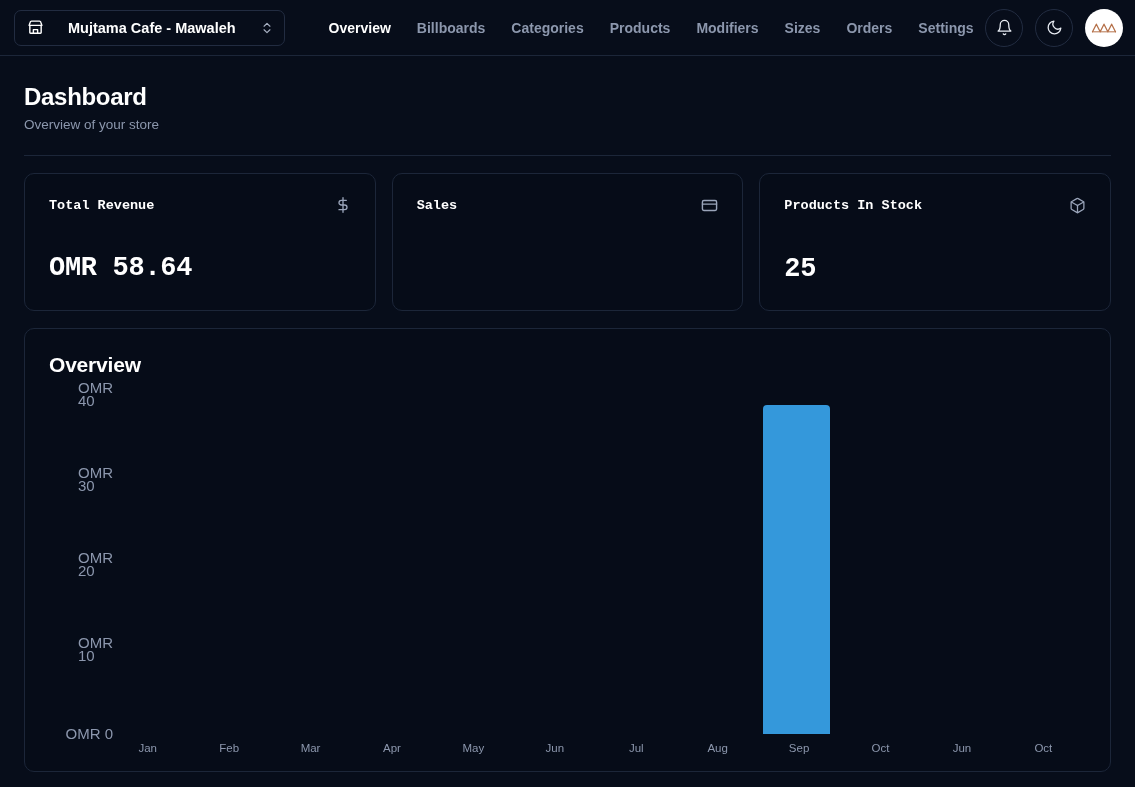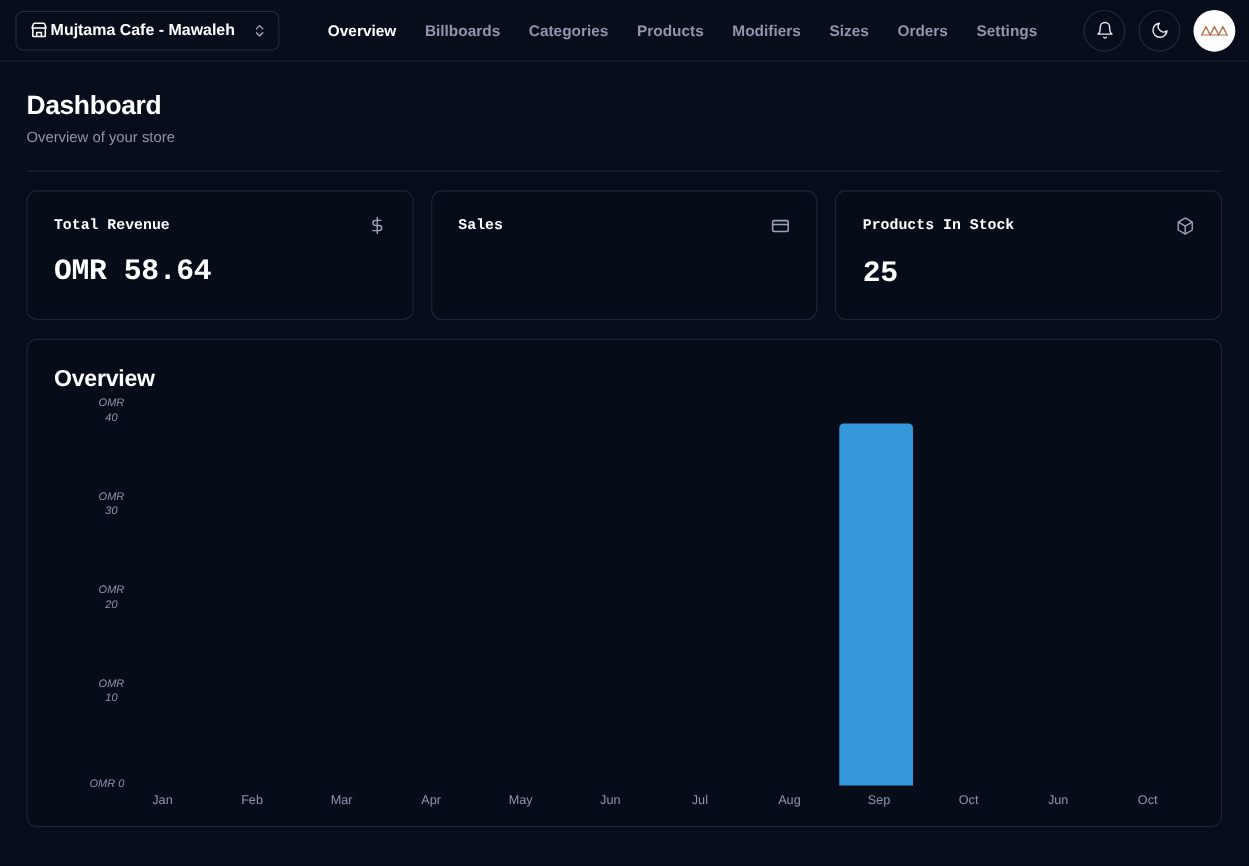--- a/index.html
+++ b/index.html
@@ -13,21 +13,21 @@
   
   .topbar {
     height: 56px;
     border-bottom: 1px solid #1c2639;
     display: flex;
     align-items: center;
     padding: 0 12px 0 14px;
     gap: 0;
   }
   .store-select {
-    display: flex; align-items: center; gap: 2px;
+    display: flex; align-items: center; gap: 24px;
     height: 36px;
     min-width: 240px;
     padding: 0 10px 0 12px;
     border: 1px solid #222c41;
     border-radius: 7px;
     background: transparent;
     cursor: pointer;
   }
   .store-name {
     color: #ffffff; font-size: 14.5px; font-weight: 700;
@@ -89,21 +89,21 @@
     background: #060c18;
   }
   .stat-card { padding: 23px 24px 26px 24px; font-family: Liberation Mono, monospace; }
   .stat-head {
     display: flex; align-items: center; justify-content: space-between;
   }
   .stat-label { color: #ffffff; font-size: 13.5px; font-weight: 700; }
   .stat-icon { color: #9aa5ba; display: flex; }
   .stat-value {
     color: #ffffff; font-size: 27px; font-weight: 700;
-    margin-top: 20px; letter-spacing: -0.3px;
+    margin-top: 40px; letter-spacing: -0.3px;
   }
 
   
   .chart-card {
     margin-top: 17px;
     padding: 24px 24px 18px 24px;
     height: 444px;
   }
   .chart-title {
     color: #ffffff; font-size: 21px; font-weight: 700;
@@ -113,25 +113,24 @@
     position: relative;
     height: 368px;
     margin-top: 17px;
   }
   .yaxis {
     position: absolute; left: 0; top: 0; bottom: 28px;
     width: 64px;
   }
   .ytick {
     position: absolute; right: 0;
-    color: #8c97ad; font-size: 10px;
-    text-align: center; line-height: 12.5px;
+    color: #8c97ad; font-size: 15px;
+    text-align: left; line-height: 12.5px;
     transform: translateY(-50%);
     white-space: pre-line;
-    font-style: italic;
   }
   .plot {
     position: absolute; left: 64px; right: 8px; top: 0; bottom: 28px;
     display: flex; align-items: flex-end;
   }
   .bar-slot {
     flex: 1;
     height: 100%;
     display: flex; align-items: flex-end; justify-content: center;
   }

